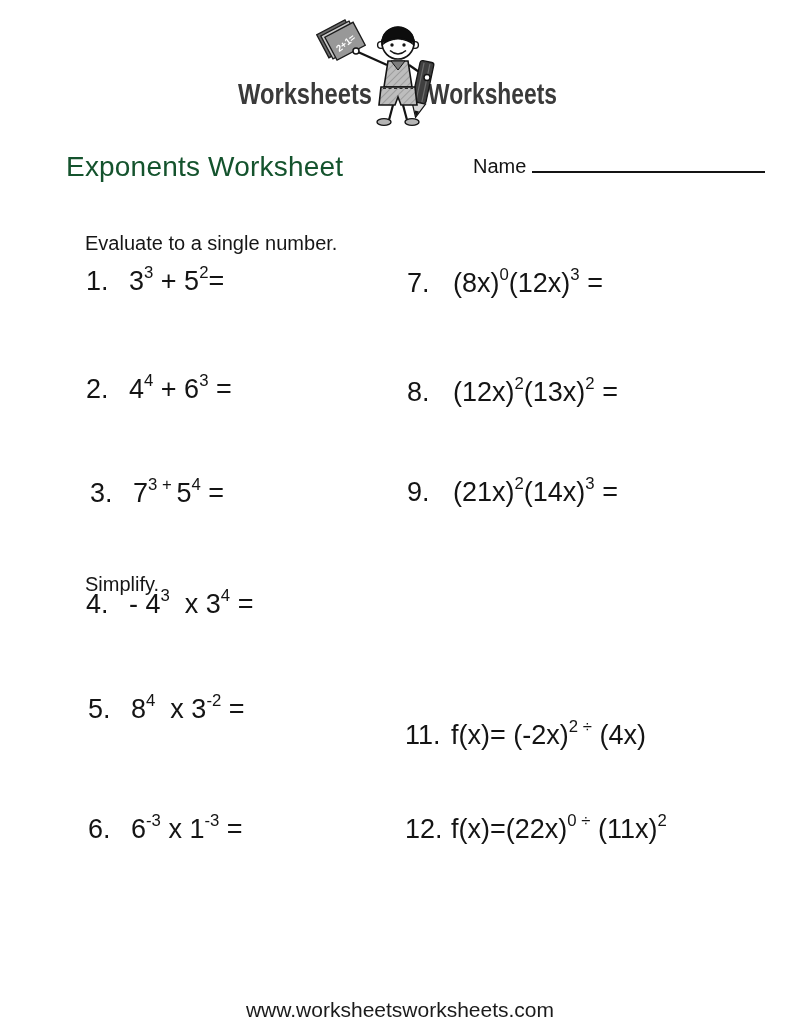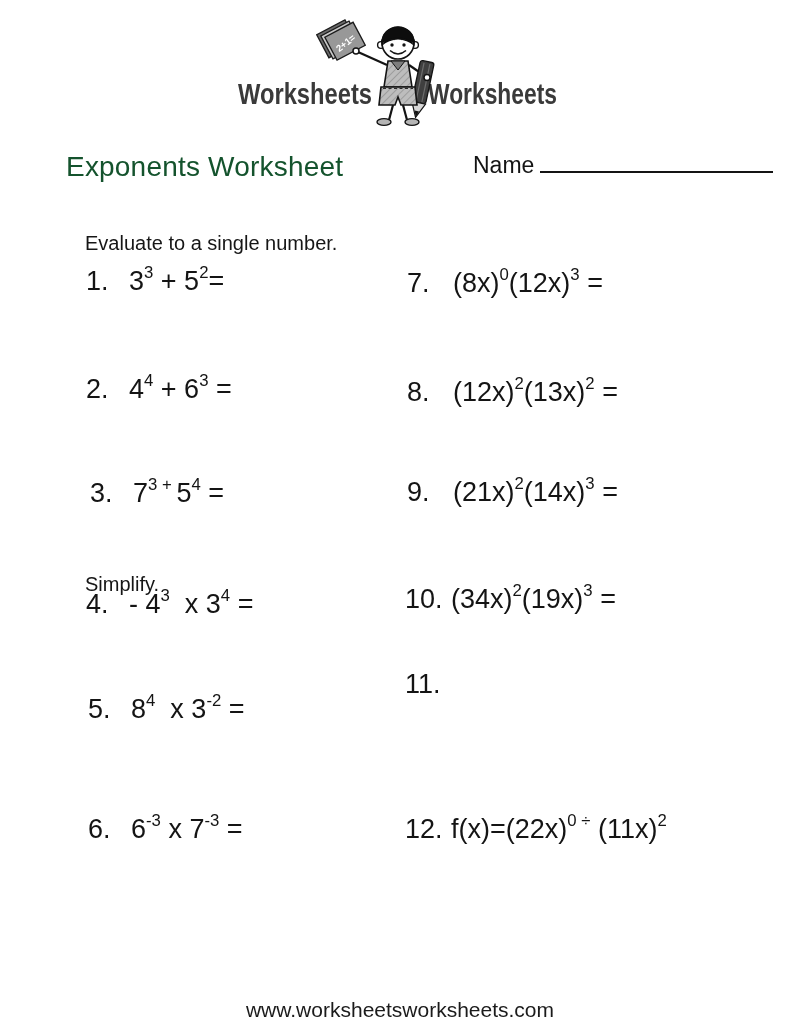--- a/index.html
+++ b/index.html
@@ -7,21 +7,21 @@
     position:relative; width:800px; height:1035px; background:#ffffff;
     font-family:"Liberation Sans", sans-serif; color:#1a1a1a; overflow:hidden;
   }
   
   .logo { position:absolute; left:235px; top:8px; width:330px; height:124px; }
   .logo text.brand {
     font-family:"Liberation Sans", sans-serif; font-weight:bold; font-size:30px; fill:#3a3a3a;
   }
   
   .title { position:absolute; left:66px; top:151px; font-size:28px; letter-spacing:0.2px; color:#14532d; }
-  .name-block { position:absolute; left:473px; top:149px; font-size:23px; color:#141414; }
+  .name-block { position:absolute; left:473px; top:149px; font-size:20px; color:#141414; }
   .name-line { display:inline-block; width:233px; border-bottom:2px solid #141414; height:22px; margin-left:6px; }
   
   .instr { position:absolute; font-size:20px; color:#161616; }
   
   .problem { position:absolute; display:flex; font-size:27px; color:#141414; }
   .problem .num { flex:0 0 auto; }
   .problem.left .num  { width:43px; }
   .problem.right .num { width:46px; }
   .problem .expr { white-space:pre; }
   .problem .expr sup {
@@ -116,41 +116,38 @@
   <div class="problem left" style="left:86px; top:589px;">
     <span class="num">4.</span>
     <span class="expr"><span>- 4</span><sup>3</sup><span>  x 3</span><sup>4</sup><span> =</span></span>
   </div>
   <div class="problem left" style="left:88px; top:694px;">
     <span class="num">5.</span>
     <span class="expr"><span>8</span><sup>4</sup><span>  x 3</span><sup>-2</sup><span> =</span></span>
   </div>
   <div class="problem left" style="left:88px; top:814px;">
     <span class="num">6.</span>
-    <span class="expr"><span>6</span><sup>-3</sup><span> x 7</span><sup>-3</sup><span> =</span></span>
+    <span class="expr"><span>6</span><sup>-3</sup><span> x 1</span><sup>-3</sup><span> =</span></span>
   </div>
 
   <div class="problem right" style="left:407px; top:268px;">
     <span class="num">7.</span>
     <span class="expr"><span>(8x)</span><sup>0</sup><span>(12x)</span><sup>3</sup><span> =</span></span>
   </div>
   <div class="problem right" style="left:407px; top:377px;">
     <span class="num">8.</span>
     <span class="expr"><span>(12x)</span><sup>2</sup><span>(13x)</span><sup>2</sup><span> =</span></span>
   </div>
   <div class="problem right" style="left:407px; top:477px;">
     <span class="num">9.</span>
     <span class="expr"><span>(21x)</span><sup>2</sup><span>(14x)</span><sup>3</sup><span> =</span></span>
   </div>
-  <div class="problem right" style="left:405px; top:584px;">
-    <span class="num">10.</span>
-    <span class="expr"><span>(34x)</span><sup>2</sup><span>(19x)</span><sup>3</sup><span> =</span></span>
-  </div>
-  <div class="problem right" style="left:405px; top:669px;">
+  <div class="problem right" style="left:405px; top:720px;">
     <span class="num">11.</span>
+    <span class="expr"><span>f(x)= (-2x)</span><sup>2 ÷</sup><span> (4x)</span></span>
   </div>
   <div class="problem right" style="left:405px; top:814px;">
     <span class="num">12.</span>
     <span class="expr"><span>f(x)=(22x)</span><sup>0 ÷</sup><span> (11x)</span><sup>2</sup></span>
   </div>
 
   <div class="footer">www.worksheetsworksheets.com</div>
 
 </div>
 

